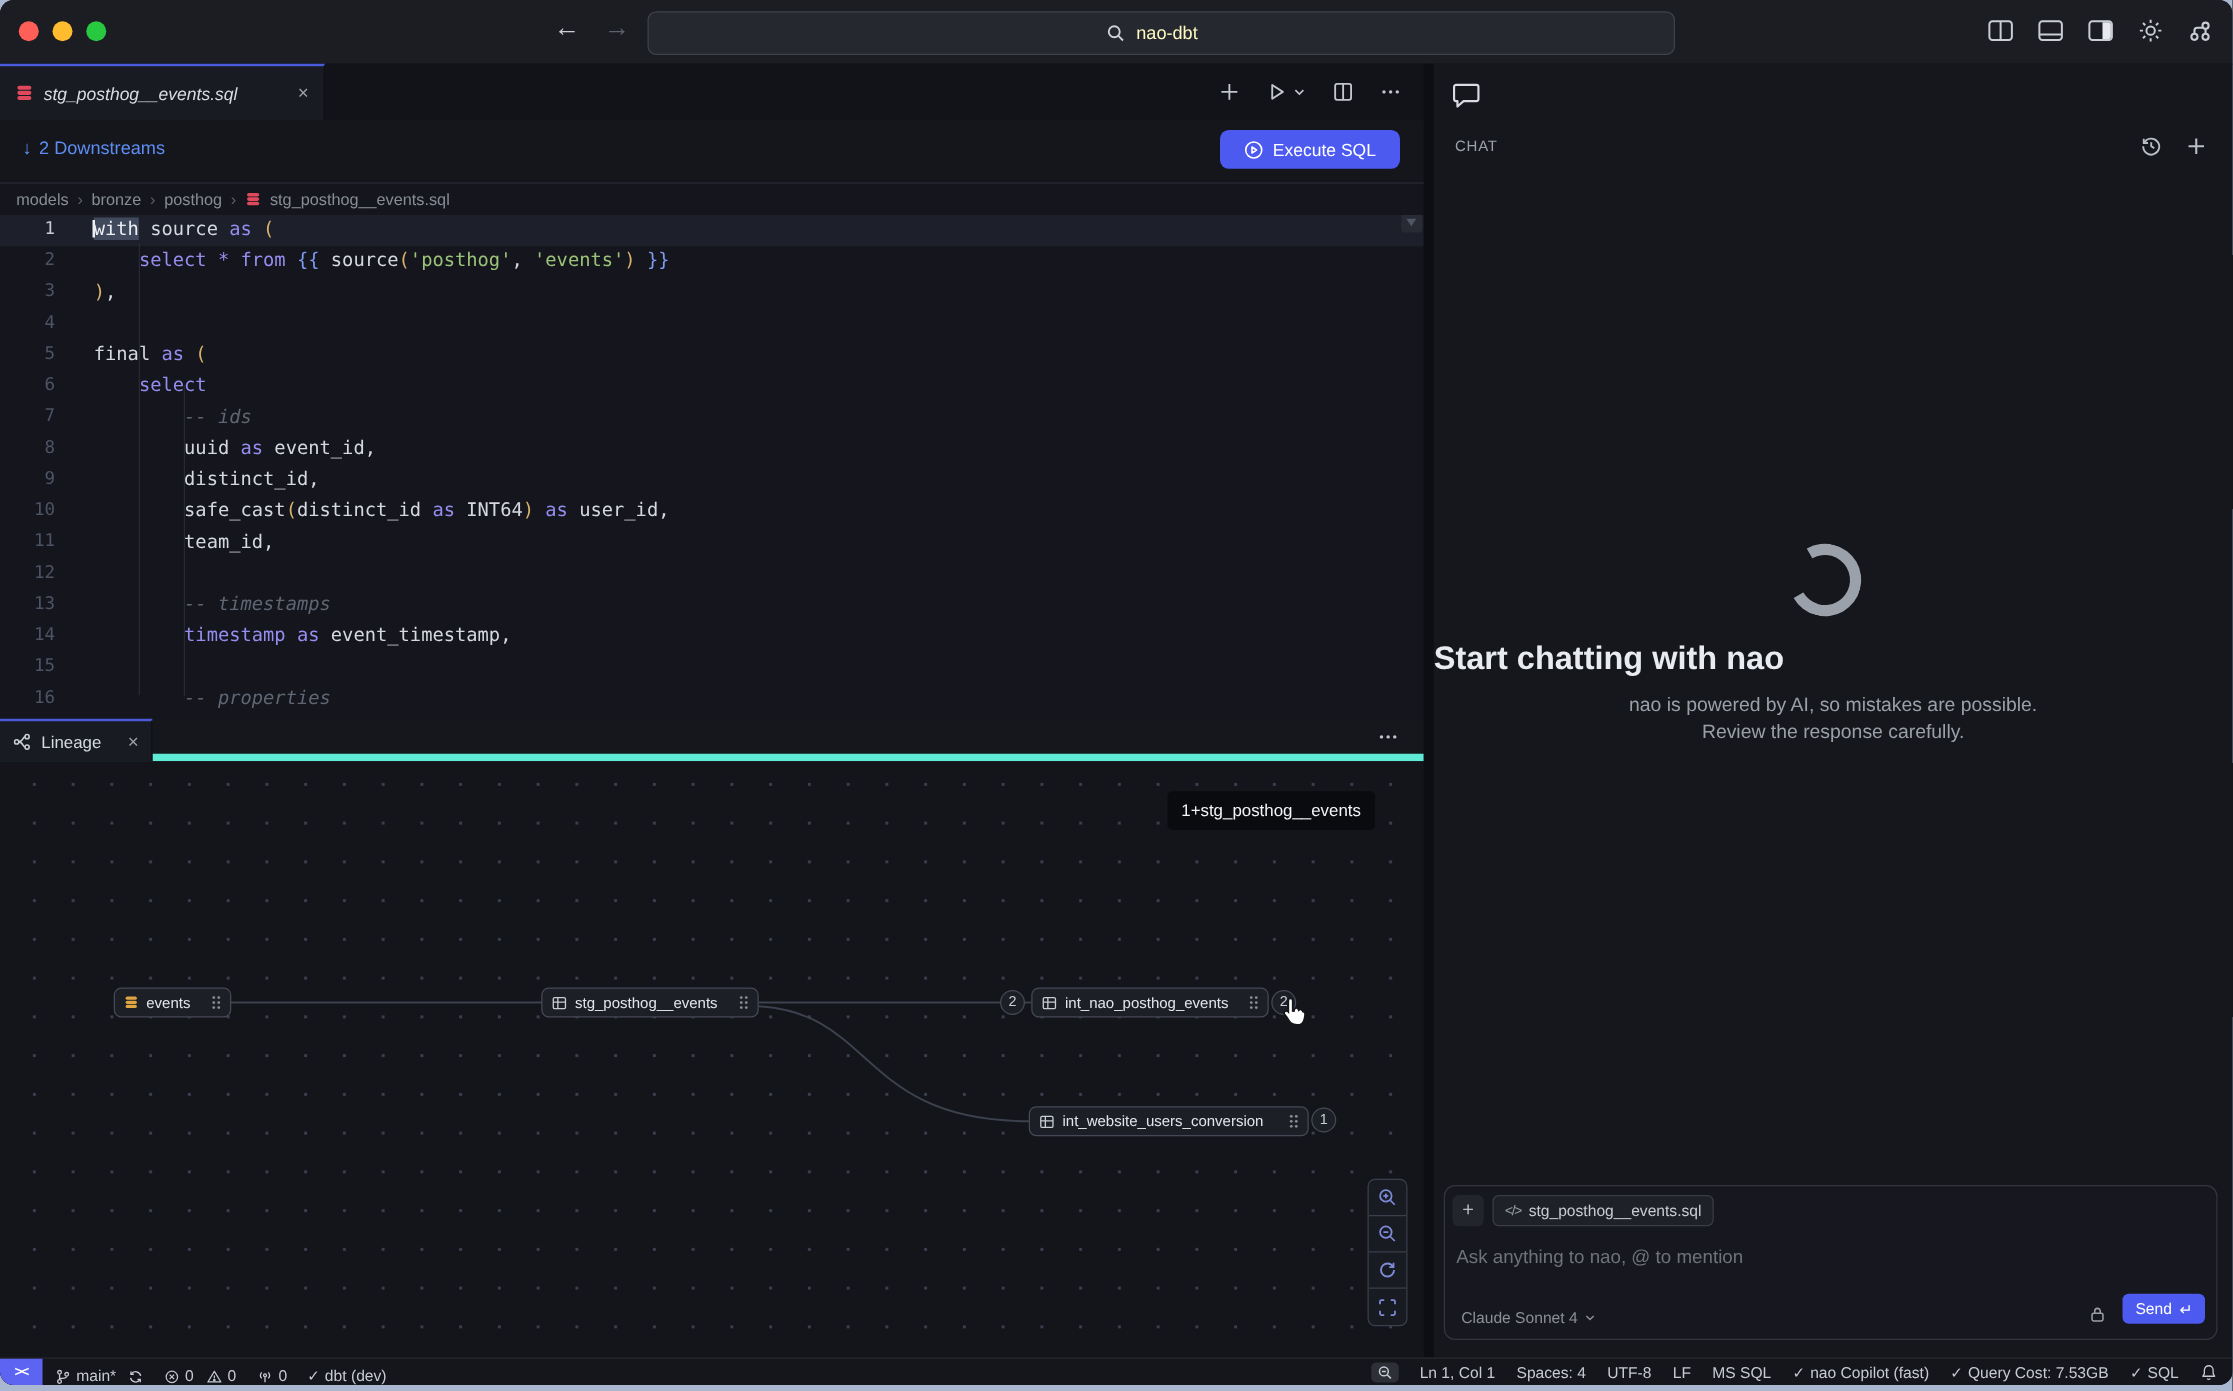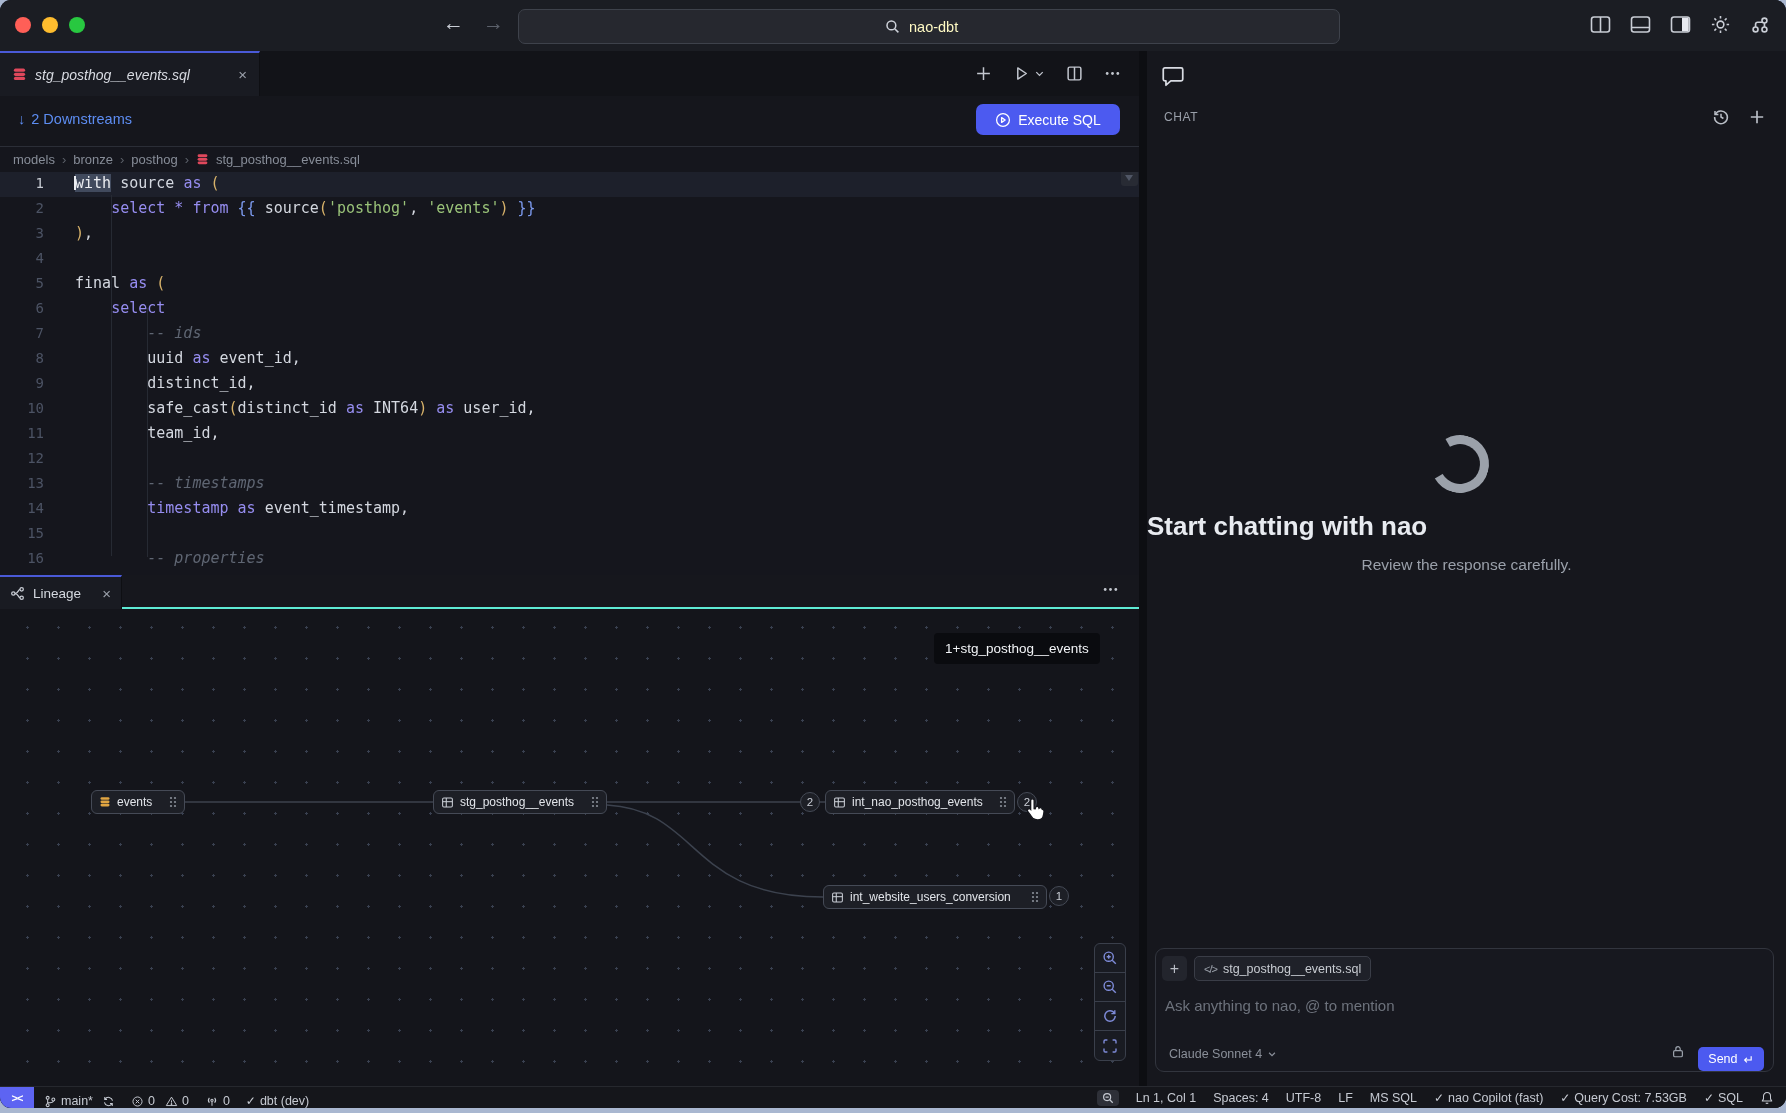--- a/index.html
+++ b/index.html
@@ -41,21 +41,21 @@
   .cl.cur .ln{color:#c6cad2}
   .tk-pl{color:#d4d8e0}.tk-kw{color:#968df0}.tk-str{color:#9ac379}.tk-par{color:#d7b26a}
   .tk-jinja{color:#7d9bf0}.tk-com{color:#5f6673;font-style:italic}
   .tk-sel{color:#eceef2;background:#414a5d;position:relative}
   .tk-sel::before{content:"";position:absolute;left:-1px;top:2px;bottom:2px;width:2px;background:#eceef2}
   .guide{position:absolute;width:1px;background:#262a33}
   .editor-widget{position:absolute;left:1121px;top:-2px;width:17px;height:16px;background:#2a2d36;border-radius:3px;opacity:.85}
   .editor-widget::after{content:"";position:absolute;left:4px;top:5px;border-left:4.5px solid transparent;border-right:4.5px solid transparent;border-top:6px solid #596070}
 
   
-  .lineage-header{position:absolute;left:0;top:575px;width:1139px;height:34px;background:#16171d;border-bottom:2px solid #5eead4;box-sizing:border-box}
+  .lineage-header{position:absolute;left:0;top:575px;width:1139px;height:34px;background:#16171d;border-bottom:6px solid #5eead4;box-sizing:border-box}
   .lineage-tab{position:absolute;left:0;top:0;width:122px;height:34px;background:#191b22;border-top:2px solid #4a5ad8;border-right:1px solid #0e0f13;display:flex;align-items:center;gap:8px;padding:0 10px;box-sizing:border-box}
   .lineage-tab .lbl{font-size:13.5px;color:#d5d9e0;flex:1}
   .lineage-dots{position:absolute;right:20px;top:6px;color:#c2c6ce}
   .graph{position:absolute;left:0;top:609px;width:1139px;height:477px;background-color:#14151b;background-image:radial-gradient(circle,#394050 1.1px,transparent 1.3px);background-size:31px 31px;background-position:12px 3px;overflow:hidden}
   .edges{position:absolute;left:0;top:0}
   .gnode{position:absolute;height:24px;background:#1d1f26;border:1px solid #454a56;border-radius:6px;display:flex;align-items:center;gap:6px;padding:0 7px;box-sizing:border-box;color:#e2e5ea;font-size:12px;white-space:nowrap}
   .gnode .nlabel{flex:1;overflow:hidden}
   .gbadge{position:absolute;width:20px;height:20px;border-radius:50%;background:#1d1f26;border:1px solid #454a56;color:#c9cdd5;font-size:11.5px;display:flex;align-items:center;justify-content:center;box-sizing:border-box}
   .gtooltip{position:absolute;left:934px;top:24px;background:#0a0b0f;color:#f2f4f7;font-size:13.5px;padding:8px 11px;border-radius:4px;white-space:nowrap}
   .zoomctrl{position:absolute;left:1094px;top:334px;width:30px;background:#191b22;border:1px solid #3a3f4b;border-radius:6px;overflow:hidden}
@@ -73,21 +73,21 @@
   .spinner{position:absolute;left:284px;top:384px;width:58px;height:58px;border-radius:50%;border:9px solid #9ba1aa;border-left-color:transparent;transform:rotate(15deg);box-sizing:border-box}
   .empty-title{position:absolute;left:0;top:460px;width:639px;text-align:left;font-size:26px;font-weight:bold;color:#e8ebf0}
   .empty-sub{position:absolute;left:0;top:503px;width:639px;text-align:center;font-size:15.5px;color:#9aa0aa;line-height:21px}
   .chat-input{position:absolute;left:8px;top:897px;width:619px;height:124px;border:1px solid #32353e;border-radius:9px;background:#17181f;box-sizing:border-box}
   .attach-plus{position:absolute;left:6px;top:7px;width:25px;height:25px;background:#23252d;border-radius:5px;display:flex;align-items:center;justify-content:center;color:#b8bcc4;font-size:16px}
   .attach-chip{position:absolute;left:38px;top:7px;height:25px;background:#1f2129;border:1px solid #3a3d47;border-radius:5px;display:flex;align-items:center;gap:6px;padding:0 9px;color:#c8ccd2;font-size:12.5px;box-sizing:border-box}
   .chip-code{color:#9aa0aa;font-size:11px;letter-spacing:-1px}
   .chat-placeholder{position:absolute;left:7px;top:47px;width:560px;background:transparent;border:none;outline:none;color:#6d727c;font-size:15px;font-family:"Liberation Sans",sans-serif}
   .chat-placeholder::placeholder{color:#6d727c}
   .model-select{position:absolute;left:13px;bottom:10px;display:flex;align-items:center;gap:5px;color:#8a8f99;font-size:12.5px}
-  .send-btn{position:absolute;right:9px;bottom:0;height:24px;background:#4c5af0;border-radius:5px;color:#fff;font-size:12.5px;display:flex;align-items:center;gap:6px;padding:0 10px}
+  .send-btn{position:absolute;right:9px;bottom:12px;height:24px;background:#4c5af0;border-radius:5px;color:#fff;font-size:12.5px;display:flex;align-items:center;gap:6px;padding:0 10px}
   .lock-ic{position:absolute;right:88px;bottom:12px}
 
   
   .statusbar{position:absolute;left:0;top:1086px;width:1786px;height:22px;background:#15161b;border-top:1px solid #26282e;box-sizing:border-box;font-size:12.5px;color:#c6cad2}
   .sb-remote{position:absolute;left:0;top:0;width:34px;height:21px;background:#5d64f2;color:#fff;display:flex;align-items:center;justify-content:center;font-size:11px;font-weight:bold;letter-spacing:-1px}
   .sb-left{position:absolute;left:44px;top:0;height:21px;display:flex;align-items:flex-end;gap:16px}
   .sb-right{position:absolute;right:12px;top:0;height:21px;display:flex;align-items:center;gap:17px}
   .sb-item{display:flex;align-items:center;gap:4px}
   .sb-zoomic{background:#2e3038;border-radius:4px;padding:2px 5px}
   .check{color:#c6cad2;font-size:12px}
@@ -433,20 +433,21 @@
       <span class="ric icon-btn" style="right:20px">
         <svg width="18" height="18" viewBox="0 0 16 16" fill="none" stroke="#b9bec6" stroke-width="1.5">
             <path d="M8 2.5v11M2.5 8h11"></path>
           </svg>
       </span>
     </div>
 
     <div class="spinner"></div>
     <div class="empty-title">Start chatting with nao</div>
     <div class="empty-sub">
+      <div>nao is powered by AI, so mistakes are possible.</div>
       <div>Review the response carefully.</div>
     </div>
 
     <div class="chat-input">
       <div class="attach-plus">+</div>
       <div class="attach-chip">
         <span class="chip-code">&lt;/&gt;</span>
         <span>stg_posthog__events.sql</span>
       </div>
       <input class="chat-placeholder" placeholder="Ask anything to nao, @ to mention" style="">

